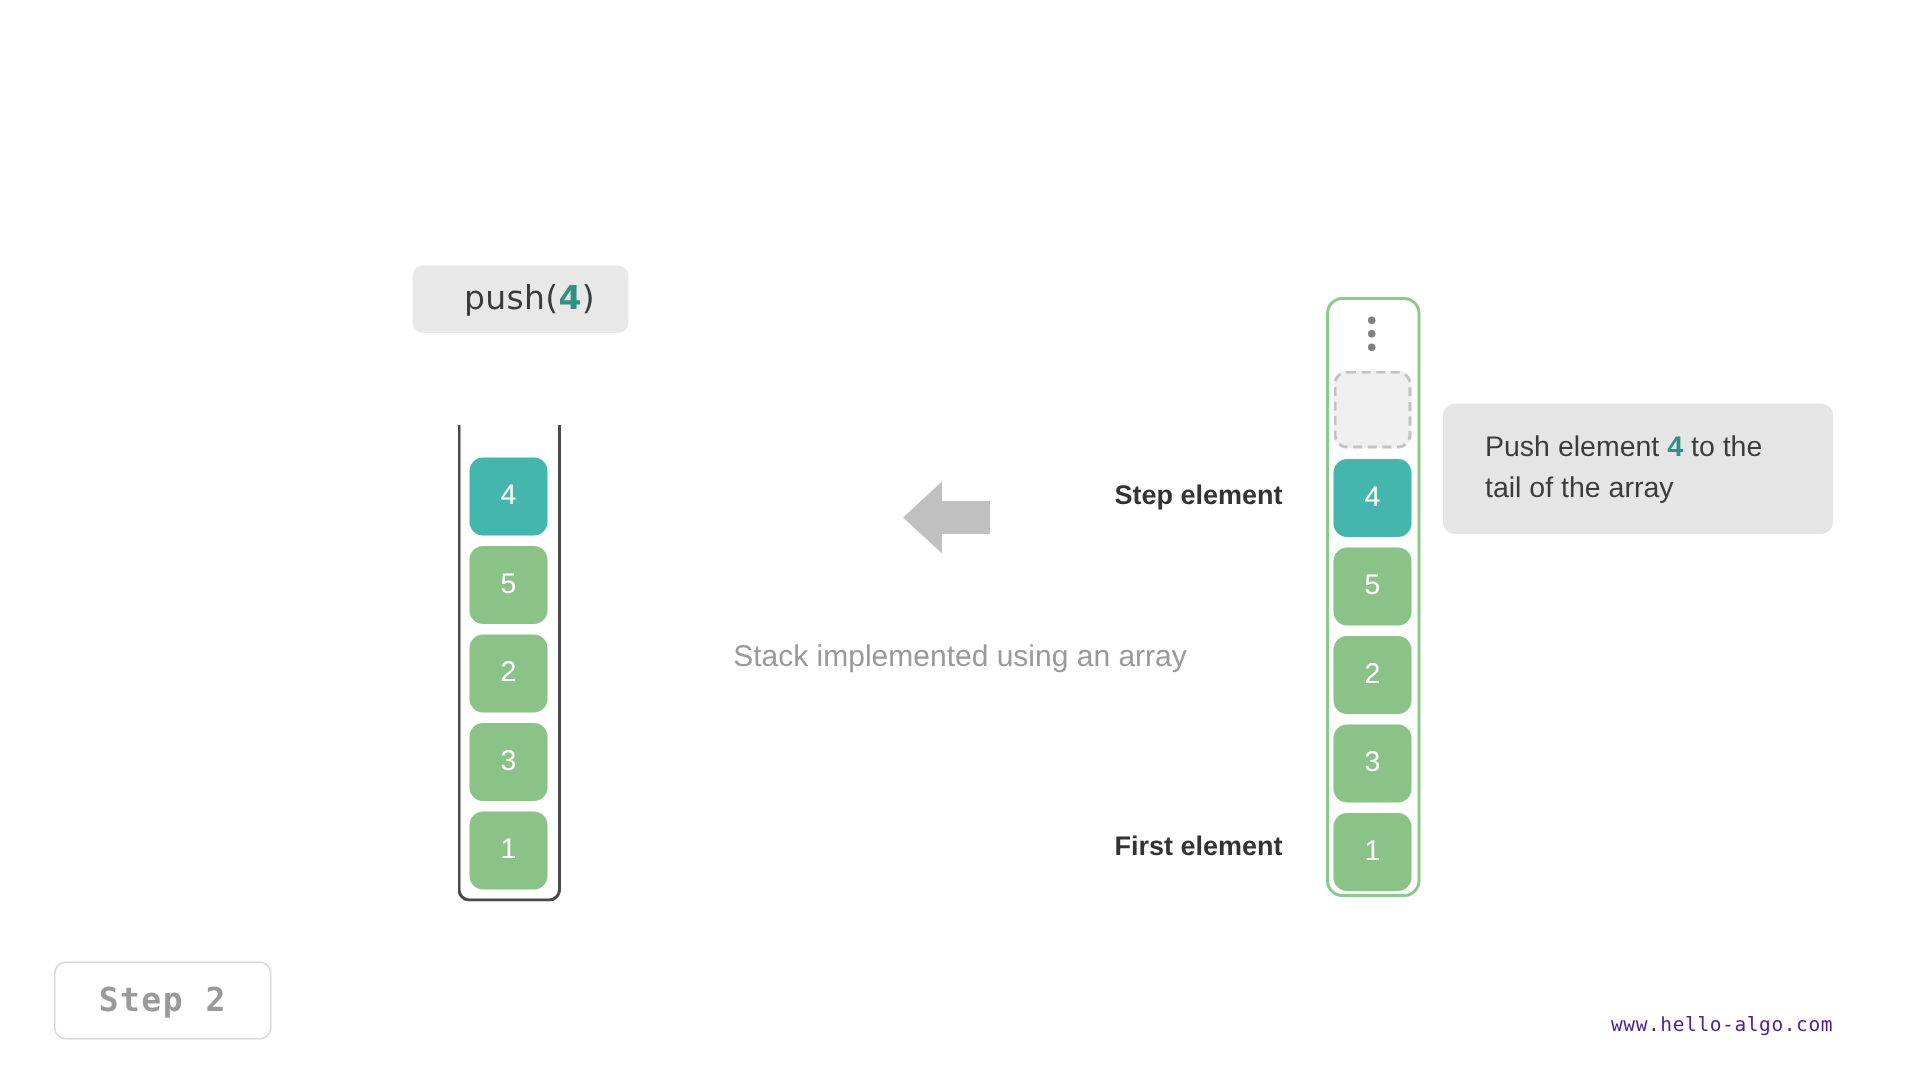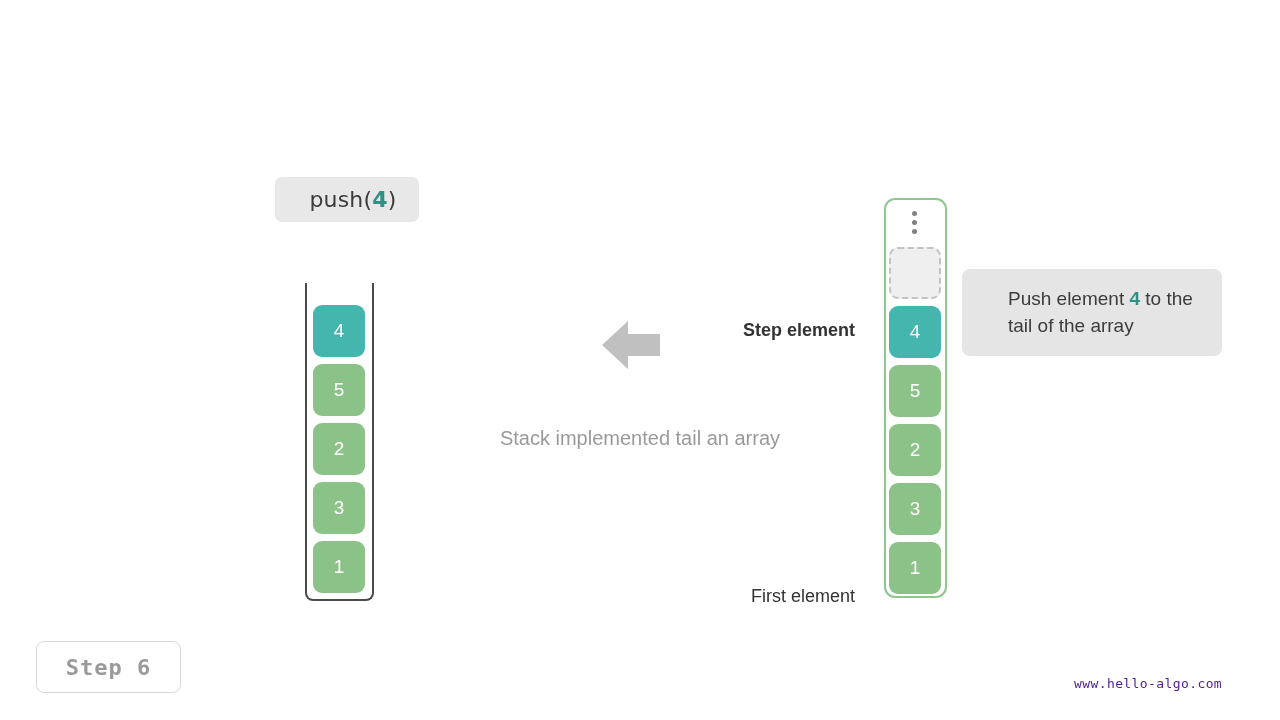--- a/index.html
+++ b/index.html
@@ -106,23 +106,22 @@
     font-weight: bold;
     color: #333333;
   }
   #label-first {
     position: absolute;
     left: 660px;
     top: 554px;
     width: 195px;
     text-align: right;
     font-size: 18px;
-    font-weight: normal;
+    font-weight: bold;
     color: #333333;
-    margin-top: 32px;
   }
   #caption {
     position: absolute;
     left: 440px;
     top: 427px;
     width: 400px;
     text-align: center;
     font-size: 20px;
     color: #9a9a9a;
   }
@@ -168,21 +167,21 @@
   
   #tooltip {
     position: absolute;
     left: 962px;
     top: 269px;
     width: 260px;
     height: 87px;
     box-sizing: border-box;
     background: #e5e5e5;
     border-radius: 8px;
-    padding: 16px 22px 0 46px;
+    padding: 16px 22px 0 28px;
     font-size: 19px;
     line-height: 27px;
     color: #3c3c3c;
   }
   #tooltip .accent {
     color: #2f9184;
     font-weight: bold;
   }
 
   
@@ -239,21 +238,21 @@
     </div>
   <div class="cell">
       <span>1</span>
     </div>
 </div>
 
 <svg id="arrow-left" viewBox="0 0 58 54">
   <path d="M0 27 L26 3 L26 16 L58 16 L58 38 L26 38 L26 51 Z" fill="#c0c0c0"></path>
 </svg>
 <div id="label-last">Step element</div>
-<div id="caption">Stack implemented tail an array</div>
+<div id="caption">Stack implemented using an array</div>
 <div id="label-first">First element</div>
 
 <div id="array-container"></div>
 <div id="array-dots">
   <span></span>
   <span></span>
   <span></span>
 </div>
 <div id="array-cells">
   <div class="cell empty">
@@ -273,15 +272,15 @@
     </div>
   <div class="cell">
       <span>1</span>
     </div>
 </div>
 
 <div id="tooltip">
   <span>Push element </span><span class="accent">4</span><span> to the tail of the array</span>
 </div>
 
-<div id="step-badge">Step 6</div>
+<div id="step-badge">Step 2</div>
 
 <div id="watermark">www.hello-algo.com</div>
 
 </body></html>

